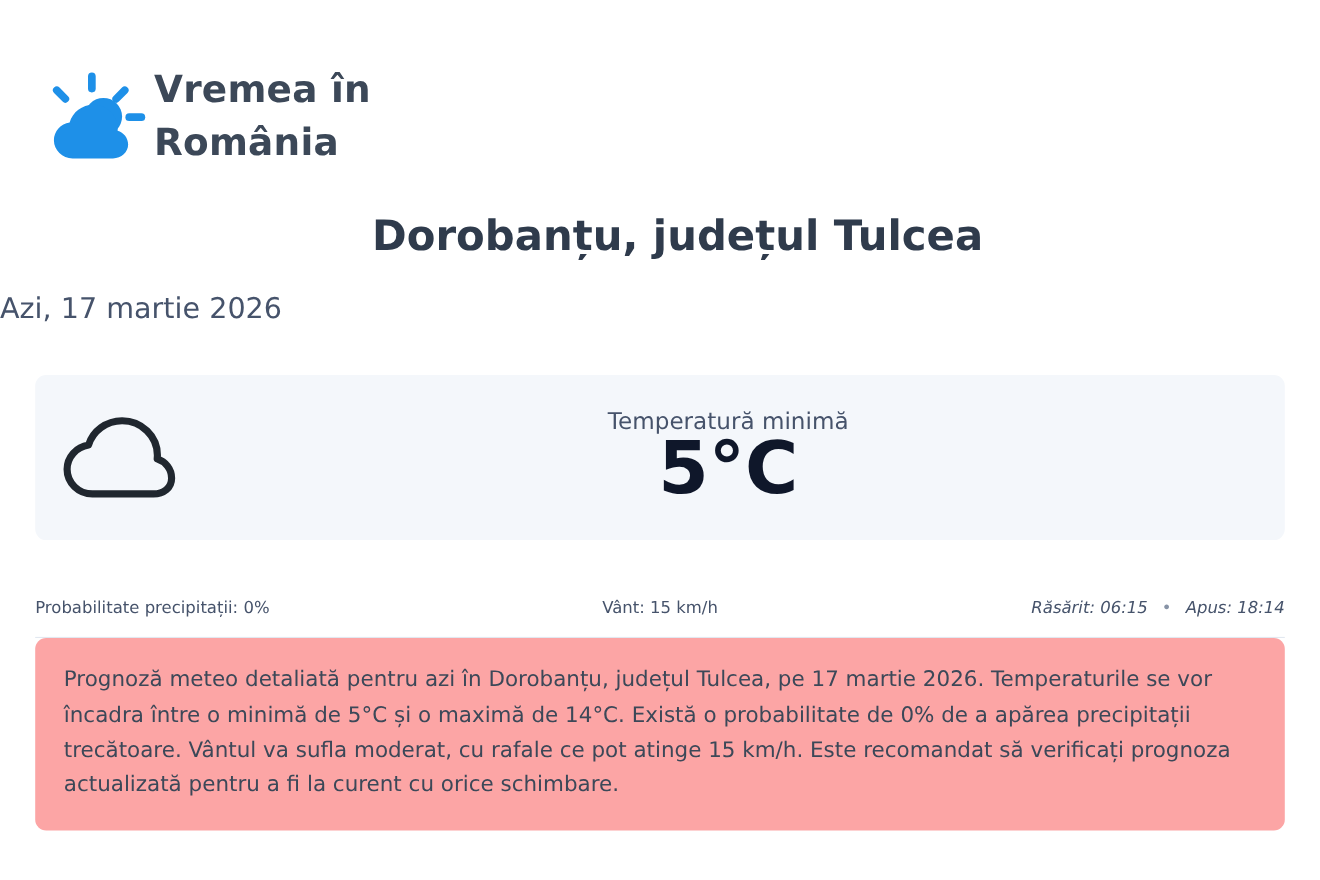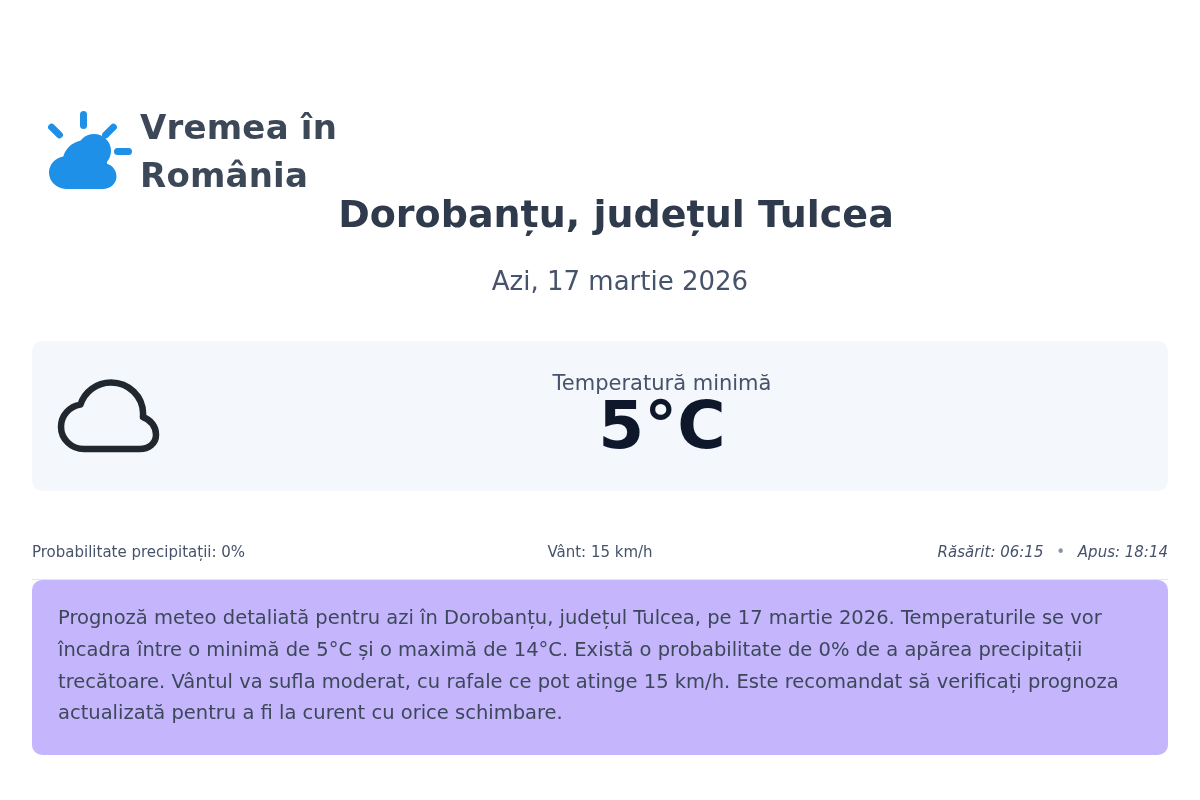--- a/index.html
+++ b/index.html
@@ -9,41 +9,41 @@
     background: #ffffff;
     font-family: "DejaVu Sans", "Liberation Sans", sans-serif;
     color: #3c4858;
   }
   .page { position: relative; width: 1200px; height: 800px; }
 
   
   .brand {
     position: absolute;
     left: 36px; top: 58px;
-    display: flex; align-items: center; margin-top: 45px;
+    display: flex; align-items: center;
   }
   .brand-logo { width: 104px; height: 96px; flex: 0 0 104px; }
   .brand-text {
     font-size: 34px;
     line-height: 1.42;
     font-weight: bold;
     color: #3c4858;
     letter-spacing: 0.2px;
   }
 
   
   .title {
     position: absolute; left: 16px; top: 192px; width: 1200px;
     text-align: center;
     font-size: 38px; font-weight: bold; color: #2f3b4c;
   }
   .subtitle {
     position: absolute; left: 0; top: 266px; width: 1200px;
-    text-align: center;
-    font-size: 26px; color: #46536b; font-weight: normal; padding-left: 40px;
+    text-align: left;
+    font-size: 26px; color: #46536b; font-weight: normal;
   }
 
   
   .cards {
     position: absolute; left: 32px; top: 341px;
     width: 1136px; height: 150px;
     display: flex; gap: 28px;
   }
   .card {
     flex: 1 1 0;
@@ -74,21 +74,21 @@
   .details > div { flex: 1 1 0; }
   .detail-left { text-align: left; }
   .detail-center { text-align: center; }
   .detail-right { text-align: right; white-space: nowrap; font-style: italic; }
   .dot-sep { padding: 0 8px; color: #8793a6; }
 
   
   .desc {
     position: absolute; left: 32px; top: 580px;
     width: 1136px;
-    background: #c4b5fd;
+    background: #fca5a5;
     border-radius: 10px;
     padding: 22px 26px 26px 26px;
     font-size: 19.5px;
     line-height: 1.63;
     color: #3c4858;
   }
 
   
   .footer {
     position: absolute; right: 36px; top: 762px;

